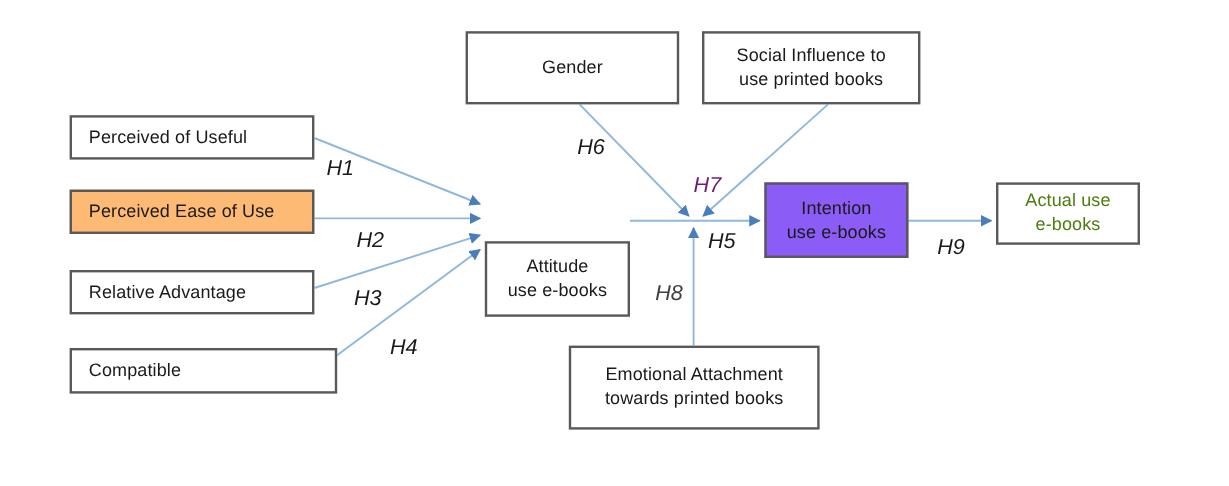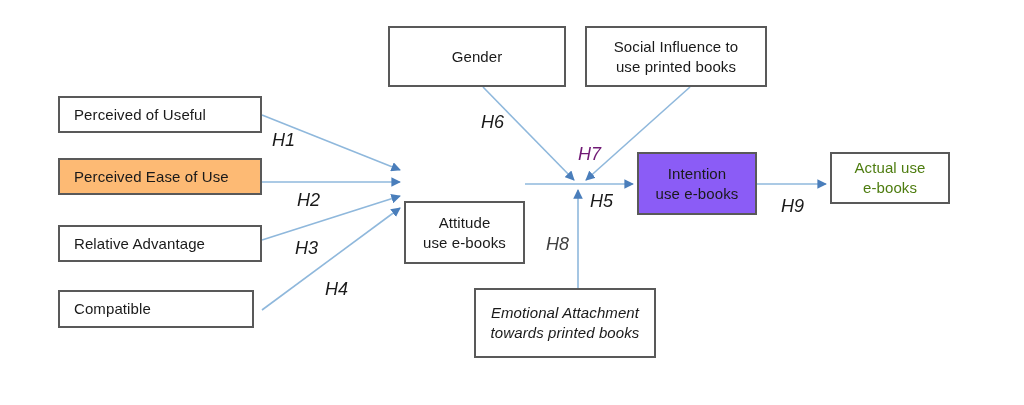--- a/index.html
+++ b/index.html
@@ -85,21 +85,21 @@
   <div id="nodes-layer">
       <div class="node left-align" style="left: 58px; top: 96px; width: 204px; height: 37px; border-color: rgb(89, 89, 89); background: rgb(255, 255, 255); color: rgb(26, 26, 26);">
         <span class="node-label">Perceived of Useful</span>
       </div>
       <div class="node left-align" style="left: 58px; top: 158px; width: 204px; height: 37px; border-color: rgb(89, 89, 89); background: #fdba74; color: rgb(26, 26, 26); align-items: center;">
         <span class="node-label">Perceived Ease of Use</span>
       </div>
       <div class="node left-align" style="left: 58px; top: 225px; width: 204px; height: 37px; border-color: rgb(89, 89, 89); background: rgb(255, 255, 255); color: rgb(26, 26, 26);">
         <span class="node-label">Relative Advantage</span>
       </div>
-      <div class="node left-align" style="left: 58px; top: 290px; width: 196px; height: 38px; border-color: rgb(89, 89, 89); background: rgb(255, 255, 255); color: rgb(26, 26, 26);">
+      <div class="node left-align" style="left: 58px; top: 290px; width: 223px; height: 38px; border-color: rgb(89, 89, 89); background: rgb(255, 255, 255); color: rgb(26, 26, 26);">
         <span class="node-label">Compatible</span>
       </div>
       <div class="node" style="left: 388px; top: 26px; width: 178px; height: 61px; border-color: rgb(89, 89, 89); background: rgb(255, 255, 255); color: rgb(26, 26, 26);">
         <span class="node-label">Gender</span>
       </div>
       <div class="node" style="left: 585px; top: 26px; width: 182px; height: 61px; border-color: rgb(89, 89, 89); background: rgb(255, 255, 255); color: rgb(26, 26, 26);">
         <span class="node-label">Social Influence to
 use printed books</span>
       </div>
       <div class="node" style="left: 404px; top: 155px; width: 121px; height: 63px; border-color: rgb(89, 89, 89); background: rgb(255, 255, 255); color: rgb(26, 26, 26); margin-top: 46px;">
@@ -107,21 +107,21 @@
 use e-books</span>
       </div>
       <div class="node" style="left: 637px; top: 152px; width: 120px; height: 63px; border-color: rgb(89, 89, 89); background: #8b5cf6; color: rgb(26, 26, 26);">
         <span class="node-label">Intention
 use e-books</span>
       </div>
       <div class="node" style="left: 830px; top: 152px; width: 120px; height: 52px; border-color: rgb(89, 89, 89); background: rgb(255, 255, 255); color: #4d7c0f;">
         <span class="node-label">Actual use
 e-books</span>
       </div>
-      <div class="node" style="left: 474px; top: 288px; width: 182px; height: 70px; border-color: rgb(89, 89, 89); background: rgb(255, 255, 255); color: rgb(26, 26, 26); font-style: italic;">
+      <div class="node" style="left: 474px; top: 288px; width: 209px; height: 70px; border-color: rgb(89, 89, 89); background: rgb(255, 255, 255); color: rgb(26, 26, 26);">
         <span class="node-label">Emotional Attachment
 towards printed books</span>
       </div>
     </div>
   <div id="labels-layer">
       <div class="edge-label" style="left: 272px; top: 130px; color: rgb(26, 26, 26);">H1</div>
       <div class="edge-label" style="left: 297px; top: 190px; color: rgb(26, 26, 26);">H2</div>
       <div class="edge-label" style="left: 295px; top: 238px; color: rgb(26, 26, 26); text-align: center;">H3</div>
       <div class="edge-label" style="left: 325px; top: 279px; color: rgb(26, 26, 26);">H4</div>
       <div class="edge-label" style="left: 590px; top: 191px; color: rgb(26, 26, 26);">H5</div>

